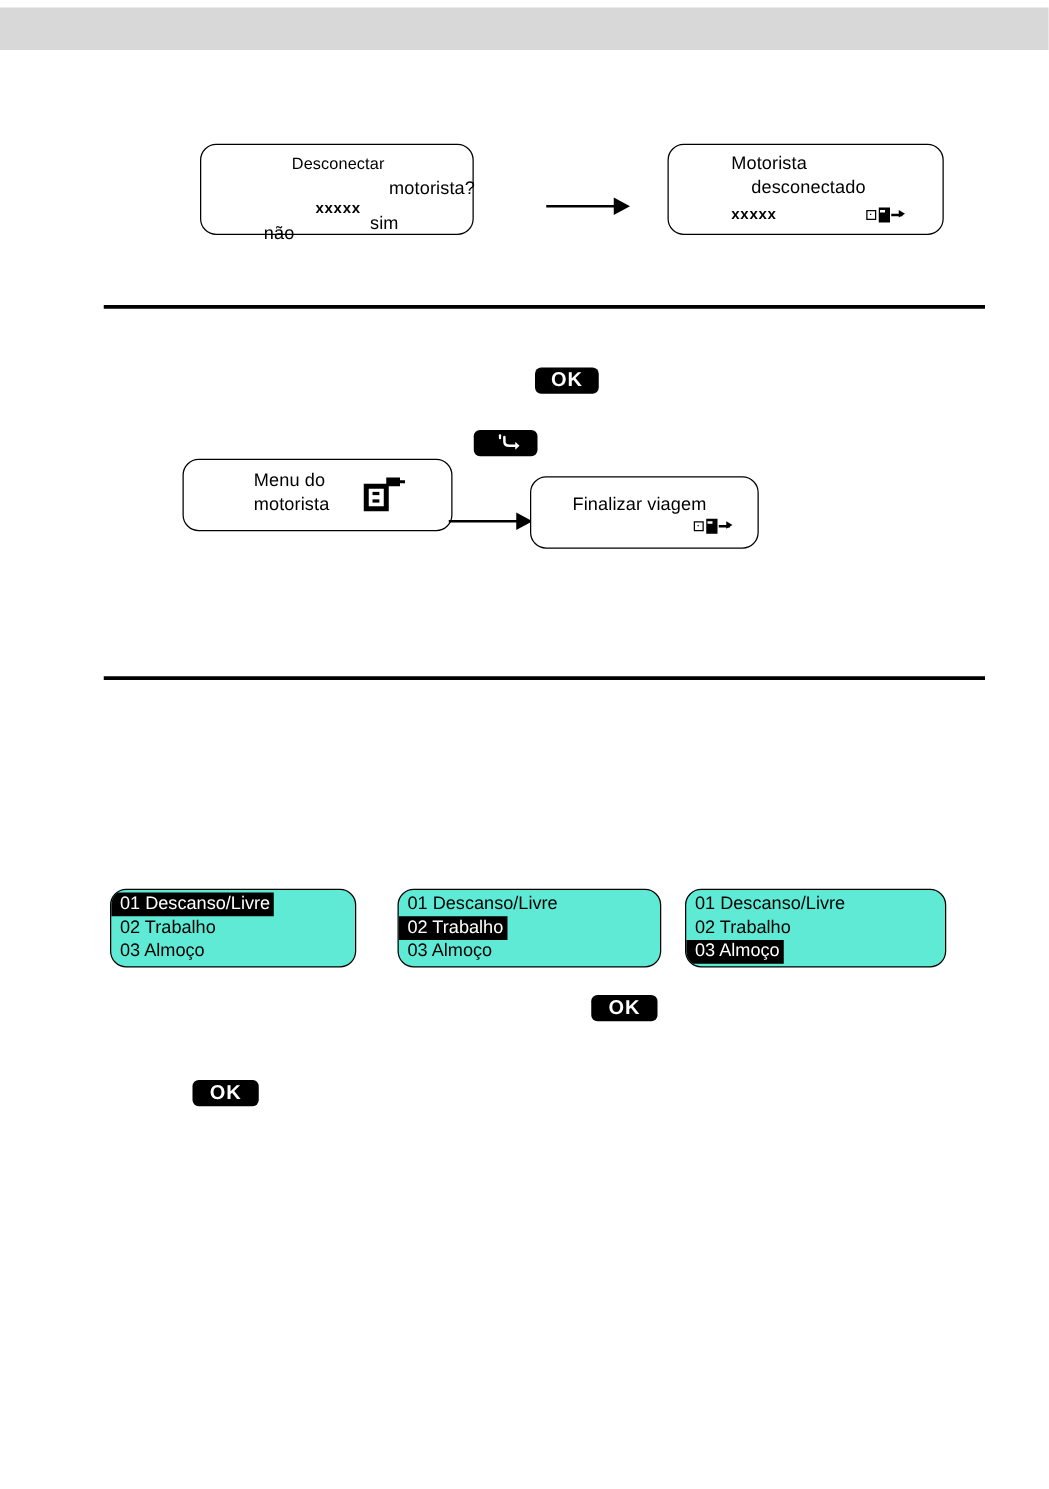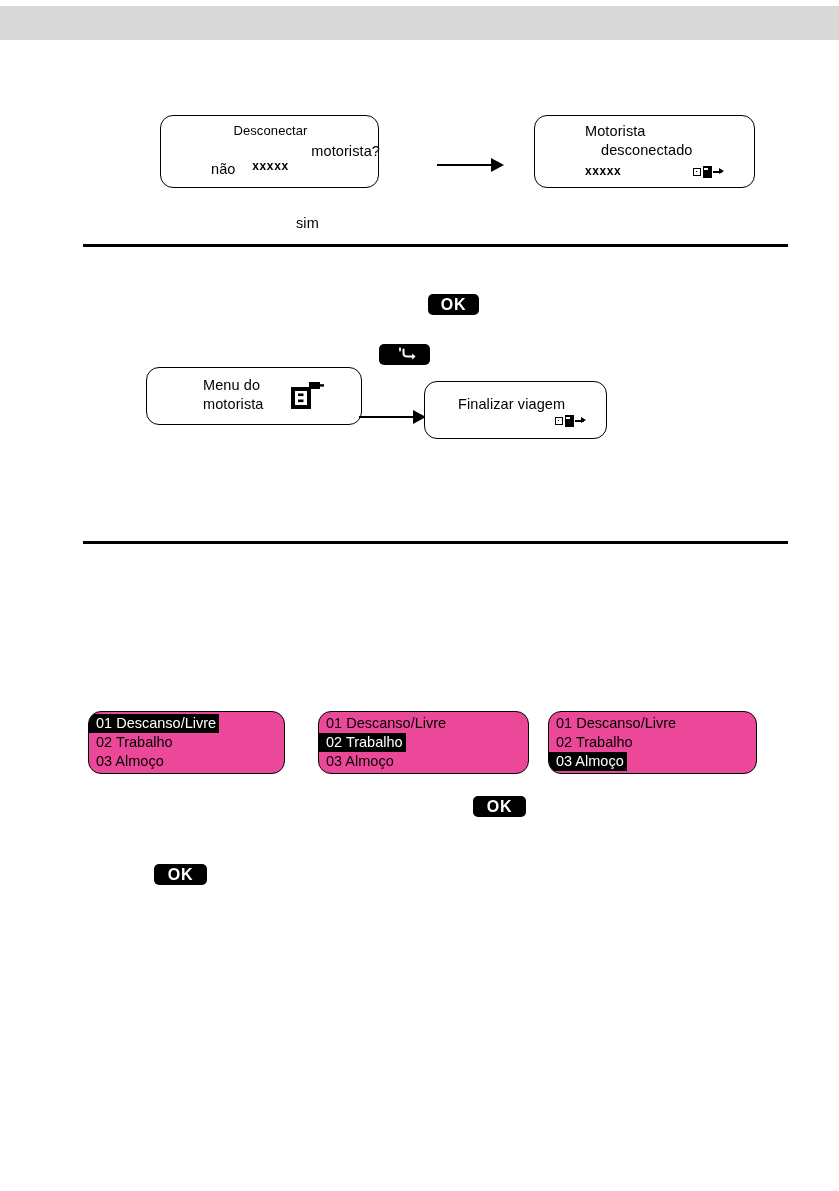--- a/index.html
+++ b/index.html
@@ -51,22 +51,22 @@
     font-family: "Liberation Sans", sans-serif;
     letter-spacing: .1px;
     text-align: center;
   }
 
   
   #lcd-disconnect-confirm { left: 160px; top: 115px; width: 219px; height: 73px; }
   #lcd-disconnect-confirm .l1 { left: 0; top: 7px;  width: 219px; text-align: center; font-size: 13px; }
   #lcd-disconnect-confirm .l2 { left: 0; top: 27px; width: 219px; text-align: right; font-size: 14.5px; }
   #lcd-disconnect-confirm .l3 { left: 0; top: 43px; width: 219px; text-align: center; font-size: 12px; font-weight: bold; letter-spacing: .6px; }
-  #lcd-disconnect-confirm .soft-no  { left: 50px;  top: 45px; font-size: 14.5px; }
-  #lcd-disconnect-confirm .soft-yes { left: 135px; top: 55px; font-size: 14.5px; margin-top: 44px; }
+  #lcd-disconnect-confirm .soft-no  { left: 50px;  top: 63px; font-size: 14.5px; }
+  #lcd-disconnect-confirm .soft-yes { left: 135px; top: 55px; font-size: 14.5px; }
 
   
   #lcd-disconnected { left: 534px; top: 115px; width: 221px; height: 73px; }
   #lcd-disconnected .l1 { left: 50px; top: 7px;  font-size: 14.5px; }
   #lcd-disconnected .l2 { left: 66px; top: 26px; font-size: 14.5px; }
   #lcd-disconnected .l3 { left: 50px; top: 48px; font-size: 12px; font-weight: bold; letter-spacing: .6px; }
 
   
   #lcd-driver-menu { left: 146px; top: 367px; width: 216px; height: 58px; padding-left: 24px; }
   #lcd-driver-menu .l1 { left: 56px; top: 9px;  font-size: 14.5px; }
@@ -184,21 +184,21 @@
     left: 143px;
     top: 12px;
     width: 34px;
     height: 32px;
   }
 
   
   .list-lcd {
     position: absolute;
     box-sizing: border-box;
-    background: #ec4899;
+    background: #5eead4;
     border: 1.6px solid #000000;
     border-radius: 13px;
     top: 711px;
     height: 63px;
     padding-top: 2px;
     overflow: hidden;
   }
   #list-box-1 { left: 88px;  width: 197px; }
   #list-box-2 { left: 318px; width: 211px; }
   #list-box-3 { left: 548px; width: 209px; }

